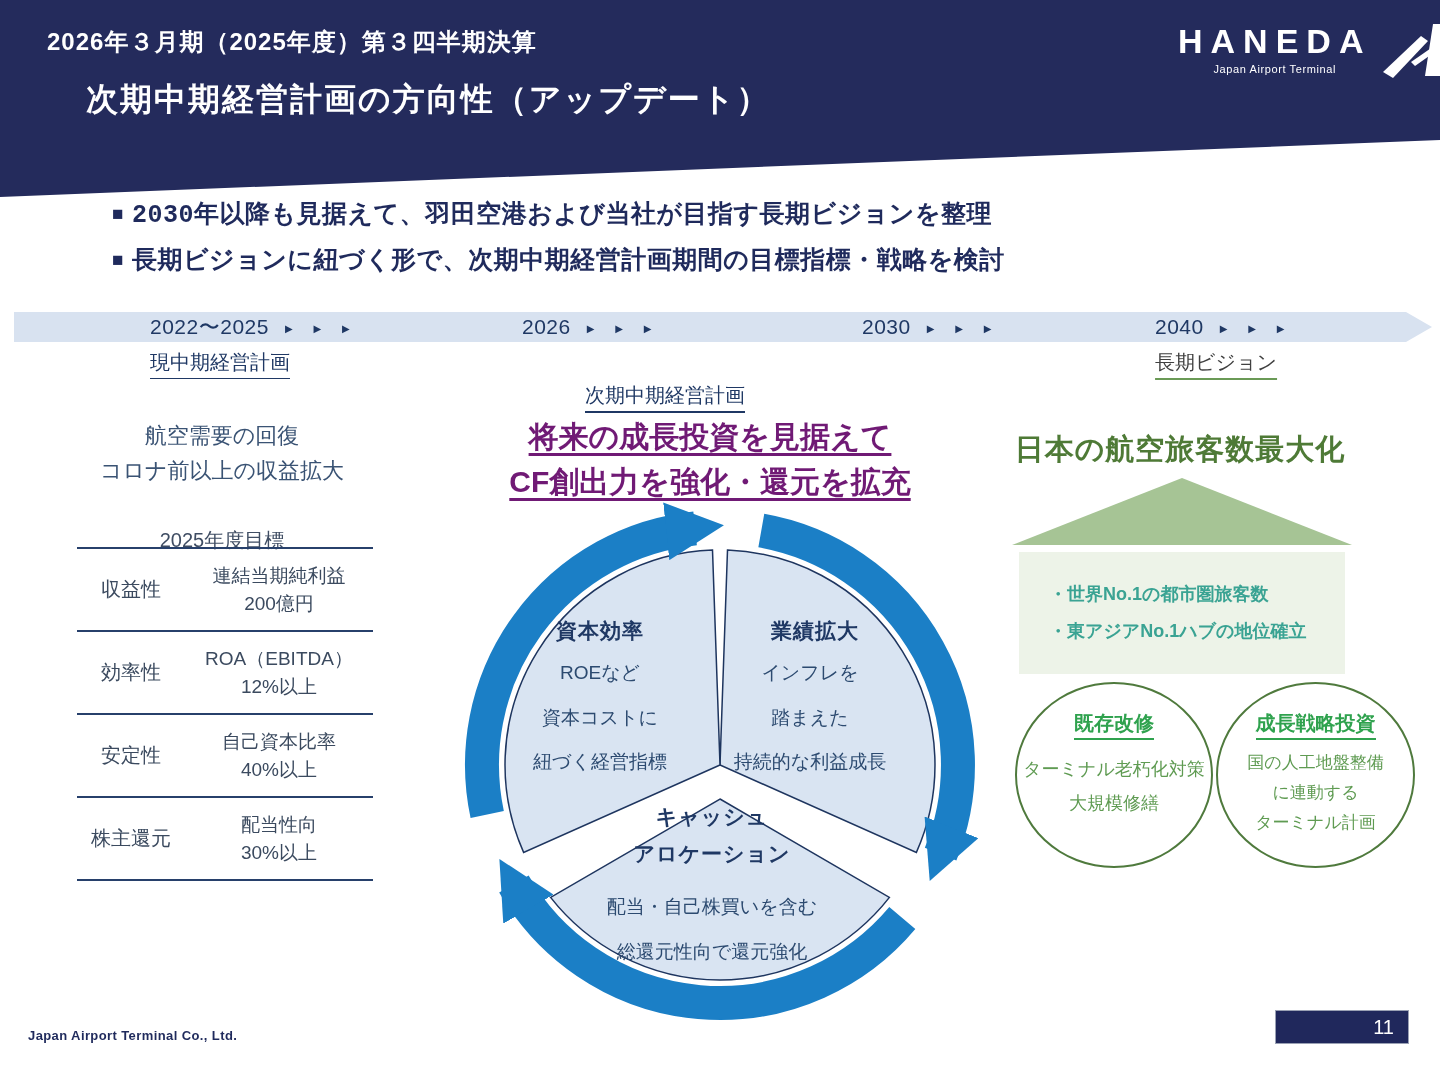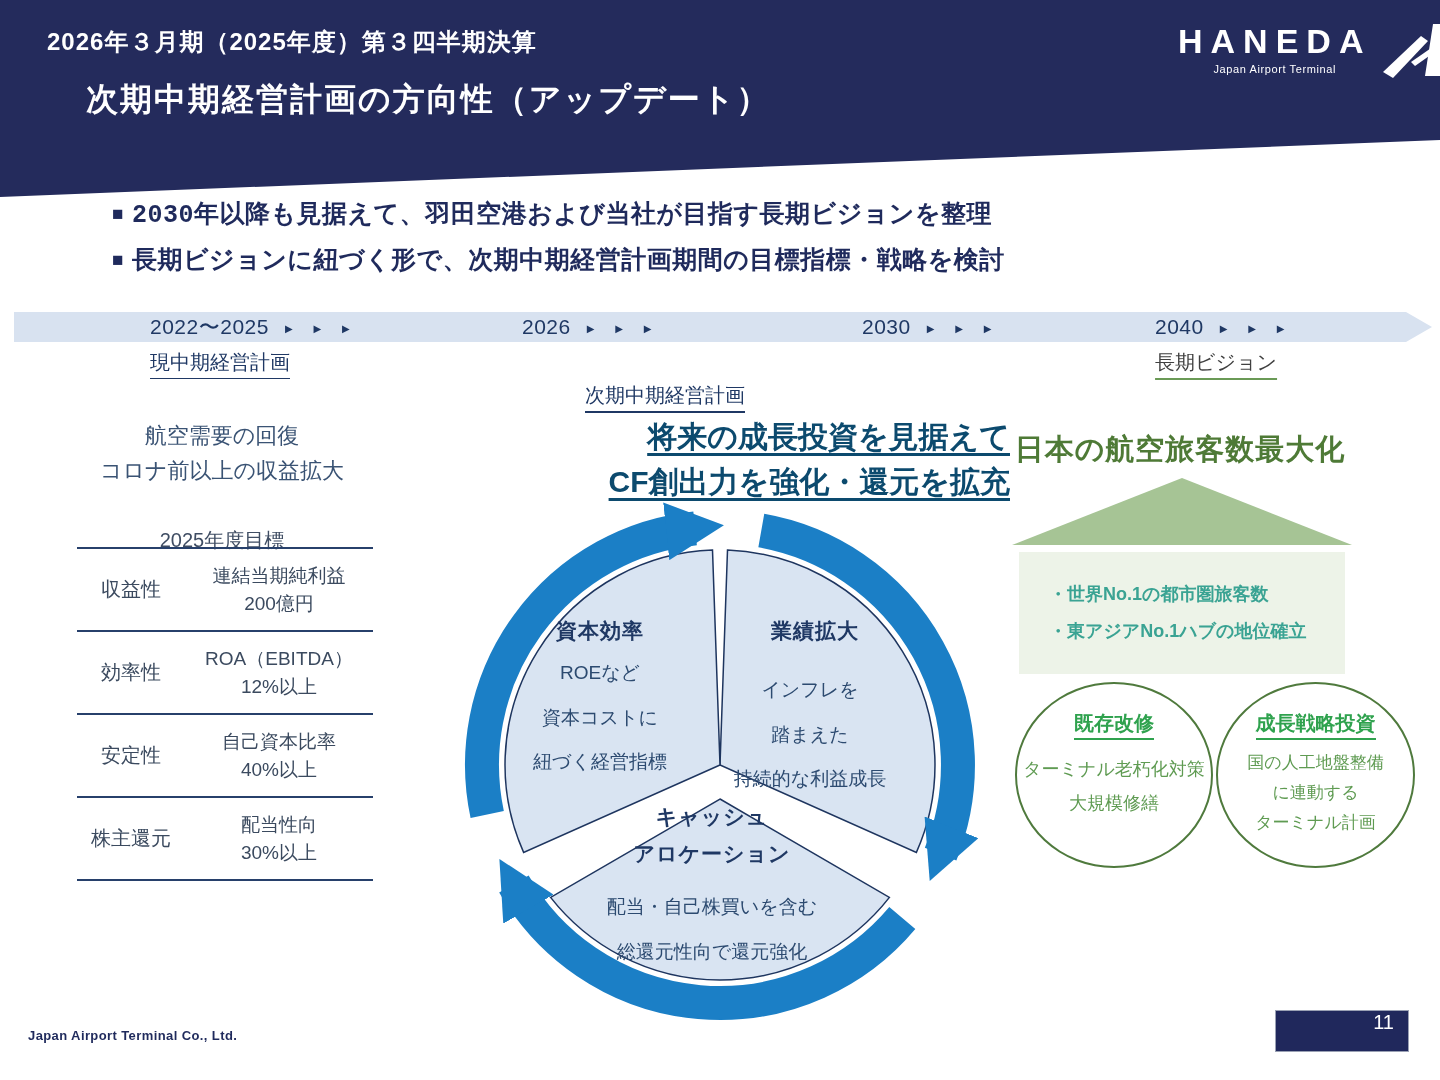--- a/index.html
+++ b/index.html
@@ -40,30 +40,30 @@
   
   .cur-summary{position:absolute;left:222px;top:418px;transform:translateX(-50%);text-align:center;
     color:#3a5374;font-size:22px;line-height:1.6;white-space:pre-line;width:400px;}
   .cur-target-title{position:absolute;left:222px;top:527px;transform:translateX(-50%);color:#3f4d63;font-size:20px;}
   .kpi-table{position:absolute;left:77px;top:547px;width:296px;border-top:2px solid #27406b;}
   .kpi-row{display:flex;align-items:center;height:81px;border-bottom:2px solid #27406b;}
   .kpi-label{width:108px;text-align:center;color:#3b4a5f;font-size:20px;}
   .kpi-value{flex:1;text-align:center;color:#3b4a5f;font-size:19px;line-height:1.45;white-space:pre-line;}
 
   
-  .next-heading{position:absolute;left:710px;top:414px;transform:translateX(-50%);text-align:right;
-    color:#0c4a6e;font-size:30px;font-weight:bold;line-height:1.5;white-space:pre-line;width:600px;
+  .next-heading{position:absolute;left:710px;top:414px;transform:translateX(-50%);text-align:center;
+    color:#701a75;font-size:30px;font-weight:bold;line-height:1.5;white-space:pre-line;width:600px;
     text-decoration:underline;text-decoration-thickness:2.5px;text-underline-offset:6px;}
   .cycle{position:absolute;left:460px;top:503px;width:520px;height:520px;}
   .cycle svg{position:absolute;left:0;top:0;overflow:visible;}
   .cyc-text{position:absolute;transform:translate(-50%,-50%);text-align:center;white-space:pre-line;}
   .cyc-title{color:#1f3864;font-size:21px;font-weight:bold;letter-spacing:1px;}
   .cyc-body{color:#2c4a70;font-size:19px;line-height:2.35;}
   .cyc-t1{left:140px;top:128px;} .cyc-b1{left:140px;top:215px;}
-  .cyc-t2{left:355px;top:128px;} .cyc-b2{left:350px;top:232px;}
+  .cyc-t2{left:355px;top:128px;} .cyc-b2{left:350px;top:215px;}
   .cyc-t3{left:252px;top:333px;line-height:1.75;} .cyc-b3{left:252px;top:427px;line-height:2.35;width:430px;}
 
   
   .vision-heading{position:absolute;left:1180px;top:430px;transform:translateX(-50%);
     color:#4e7a36;font-size:29px;font-weight:bold;white-space:nowrap;letter-spacing:1px;}
   .house-roof{position:absolute;left:1012px;top:478px;width:340px;height:67px;background:#a6c495;
     clip-path:polygon(50% 0,100% 100%,0 100%);}
   .house-body{position:absolute;left:1019px;top:552px;width:326px;height:122px;background:#edf3e8;
     display:flex;flex-direction:column;justify-content:center;padding-left:30px;box-sizing:border-box;}
   .house-item{color:#3aa393;font-size:18px;font-weight:bold;line-height:2.05;white-space:nowrap;}
@@ -71,22 +71,22 @@
   .vcircle{position:absolute;top:682px;height:186px;border:2.5px solid #4f7a3d;border-radius:50%;
     background:#ffffff;box-sizing:border-box;display:flex;flex-direction:column;align-items:center;}
   .vc1{left:1015px;width:198px;} .vc2{left:1216px;width:199px;}
   .vc-title{margin-top:26px;color:#2fa24e;font-size:20px;font-weight:bold;
     border-bottom:2px solid #2fa24e;padding-bottom:1px;white-space:nowrap;}
   .vc-body{margin-top:12px;text-align:center;color:#5f9b52;font-size:18px;line-height:1.9;white-space:pre-line;}
   .vc2 .vc-body{font-size:17px;line-height:1.75;margin-top:8px;}
 
   
   .footer-company{position:absolute;left:28px;top:1028px;color:#1f2a5c;font-size:13px;font-weight:bold;letter-spacing:0.4px;}
-  .page-box{position:absolute;left:1275px;top:1010px;width:134px;height:42px;background:#20285c;
-    border:1px solid #9aa1b4;box-sizing:border-box;display:flex;justify-content:flex-end;}
+  .page-box{position:absolute;left:1275px;top:1010px;width:134px;height:34px;background:#20285c;
+    border:1px solid #9aa1b4;box-sizing:border-box;display:flex;align-items:center;justify-content:flex-end;}
   .page-num{color:#ffffff;font-size:20px;padding-right:14px;}
 </style>
 </head>
 <body>
 
 <div class="slide">
 
   <div class="header-band"></div>
   <div class="header-subtitle">2026年３月期（2025年度）第３四半期決算</div>
   <div class="header-title">次期中期経営計画の方向性（アップデート）</div>

